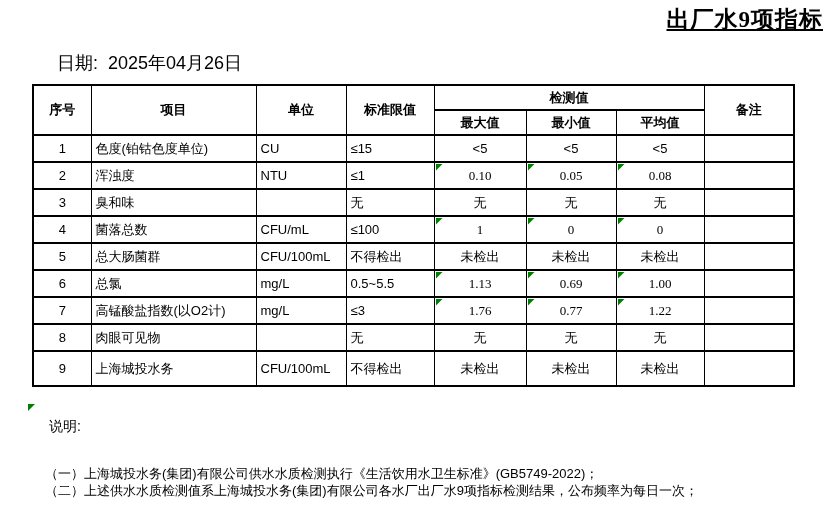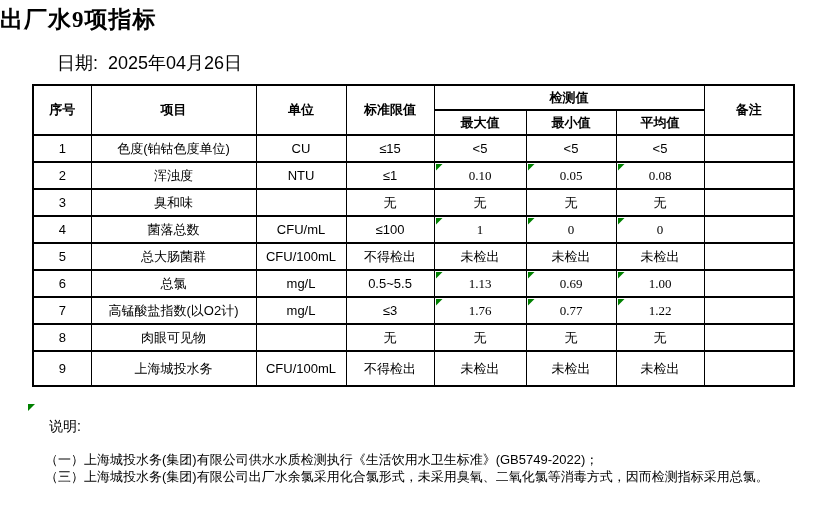--- a/index.html
+++ b/index.html
@@ -4,56 +4,56 @@
 <style>
   :root { --marker: #008000; }
   * { box-sizing: border-box; }
   html,body { margin:0; padding:0; }
   body {
     width:823px; height:527px; background:#fff; color:#000;
     font-family:"Liberation Sans","DejaVu Sans",sans-serif;
     position:relative; overflow:hidden;
   }
   .title {
-    position:absolute; top:4px; left:0; width:823px; text-align:left;
+    position:absolute; top:4px; left:0; width:823px; text-align:right;
     font-family:"Liberation Serif","DejaVu Serif",serif;
-    font-size:23px; font-weight:bold; letter-spacing:1px;
+    font-size:23px; font-weight:bold; letter-spacing:1px;text-decoration:underline;
   }
   .date {
     position:absolute; left:57px; top:51px; font-size:18px; white-space:pre;
   }
   table.report {
     position:absolute; left:32px; top:84px; width:761px;
     border-collapse:collapse; table-layout:fixed;
     border:2px solid #000000;
   }
   .report th, .report td {
     border:solid #000; border-width:2px 1px;
     font-size:13px; padding:0 4px; overflow:hidden; white-space:nowrap;
     font-weight:normal; vertical-align:middle;
   }
   .report thead tr { height:25px; }
   .report tbody tr { height:27px; }
   .report tbody tr:last-child { height:35px; }
   .report th { font-weight:bold; text-align:center; }
   .c { text-align:center; }
-  .l { text-align:center;margin-top:34px; }
+  .l { text-align:left;margin-top:34px; }
   td.rel { position:relative;font-family:Liberation Serif, serif; }
   .tri {
     position:absolute; top:1px; left:1px; width:7px; height:7px;
     background:var(--marker);
     clip-path:polygon(0 0,100% 0,0 100%);
   }
   .stray-marker {
     position:absolute; left:28px; top:404px; width:7px; height:7px;
     background:var(--marker);
     clip-path:polygon(0 0,100% 0,0 100%);
   }
   .notes-heading { position:absolute; left:33px; top:418px; font-size:14px;margin-left:16px; }
-  .notes { position:absolute; left:45px; top:451px; font-size:13px; line-height:17px; }
+  .notes { position:absolute; left:45px; top:465px; font-size:13px; line-height:17px; }
   .notes div { white-space:nowrap; }
 </style>
 </head>
 <body>
 
 <div class="title">出厂水9项指标</div>
 <div class="date">日期:  2025年04月26日</div>
 
 <table class="report">
   <colgroup>
@@ -173,14 +173,14 @@
       <td></td>
     </tr>
   </tbody>
 </table>
 
 <span class="stray-marker"></span>
 
 <div class="notes-heading">说明:</div>
 <div class="notes">
   <div>（一）上海城投水务(集团)有限公司供水水质检测执行《生活饮用水卫生标准》(GB5749-2022)；</div>
-  <div>（三）上海城投水务(集团)有限公司出厂水余氯采用化合氯形式，未采用臭氧、二氧化氯等消毒方式，因而检测指标采用总氯。</div>
+  <div>（二）上述供水水质检测值系上海城投水务(集团)有限公司各水厂出厂水9项指标检测结果，公布频率为每日一次；</div>
 </div>
 
 </body></html>

